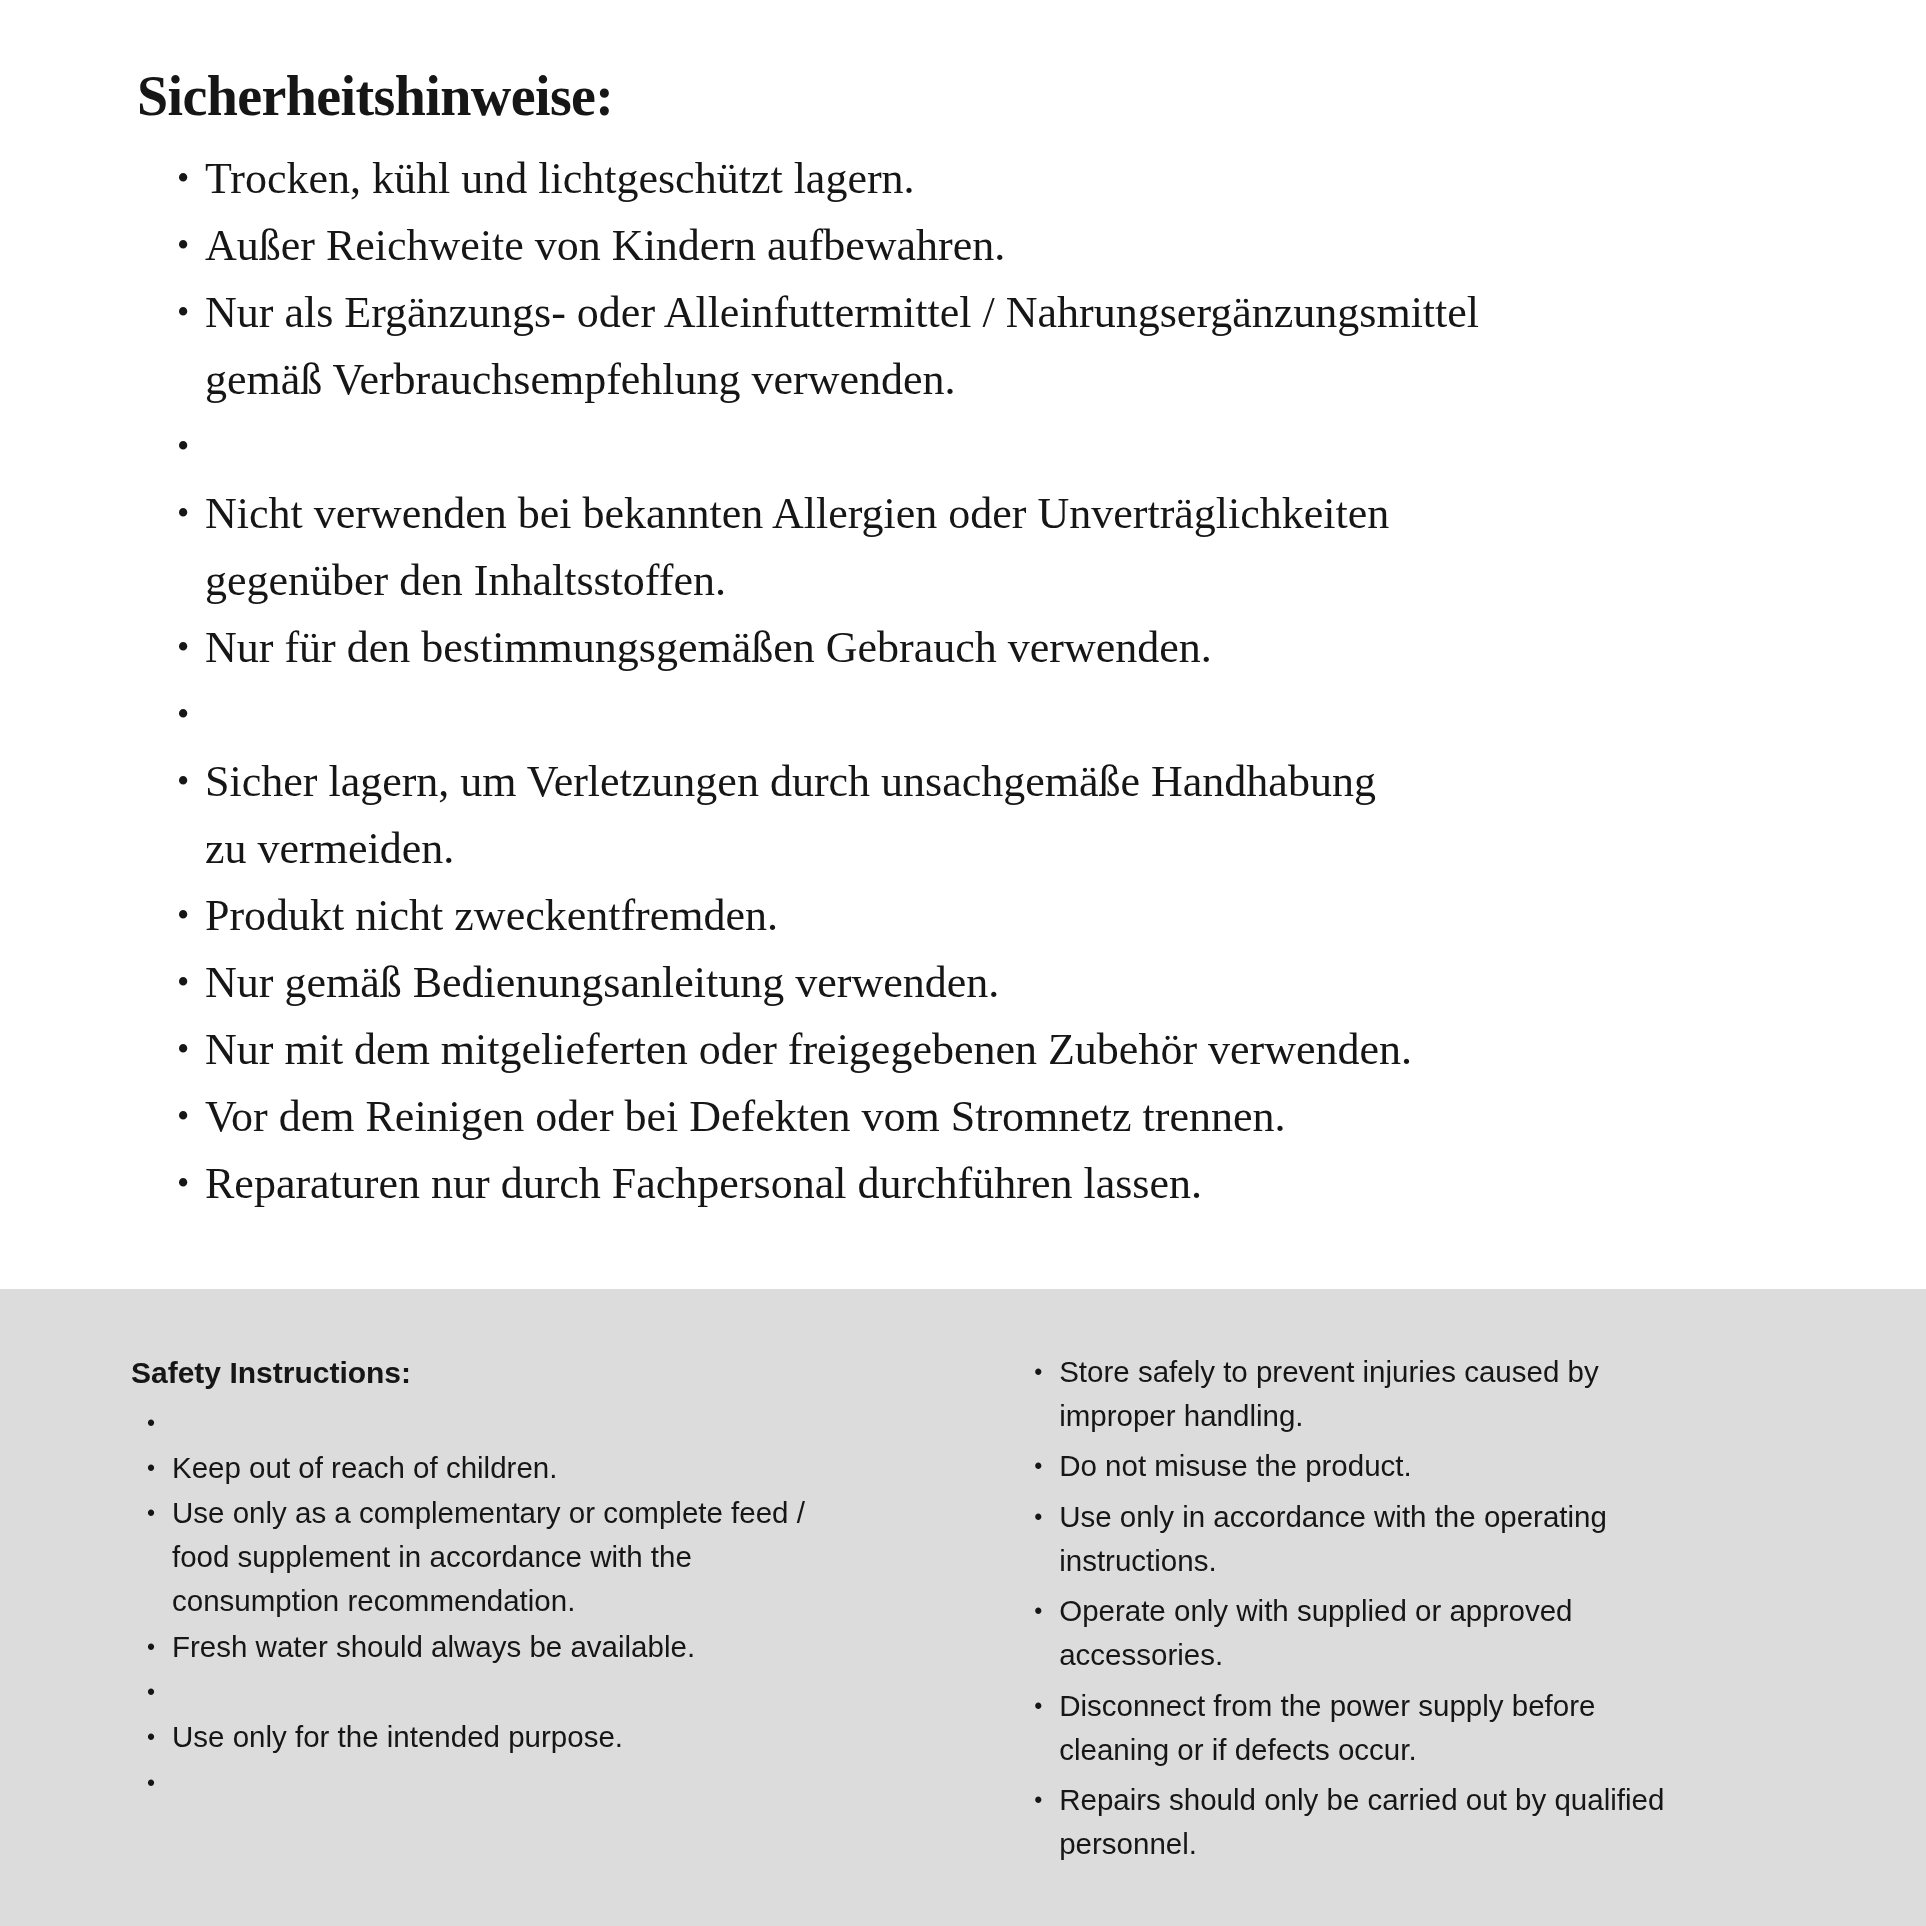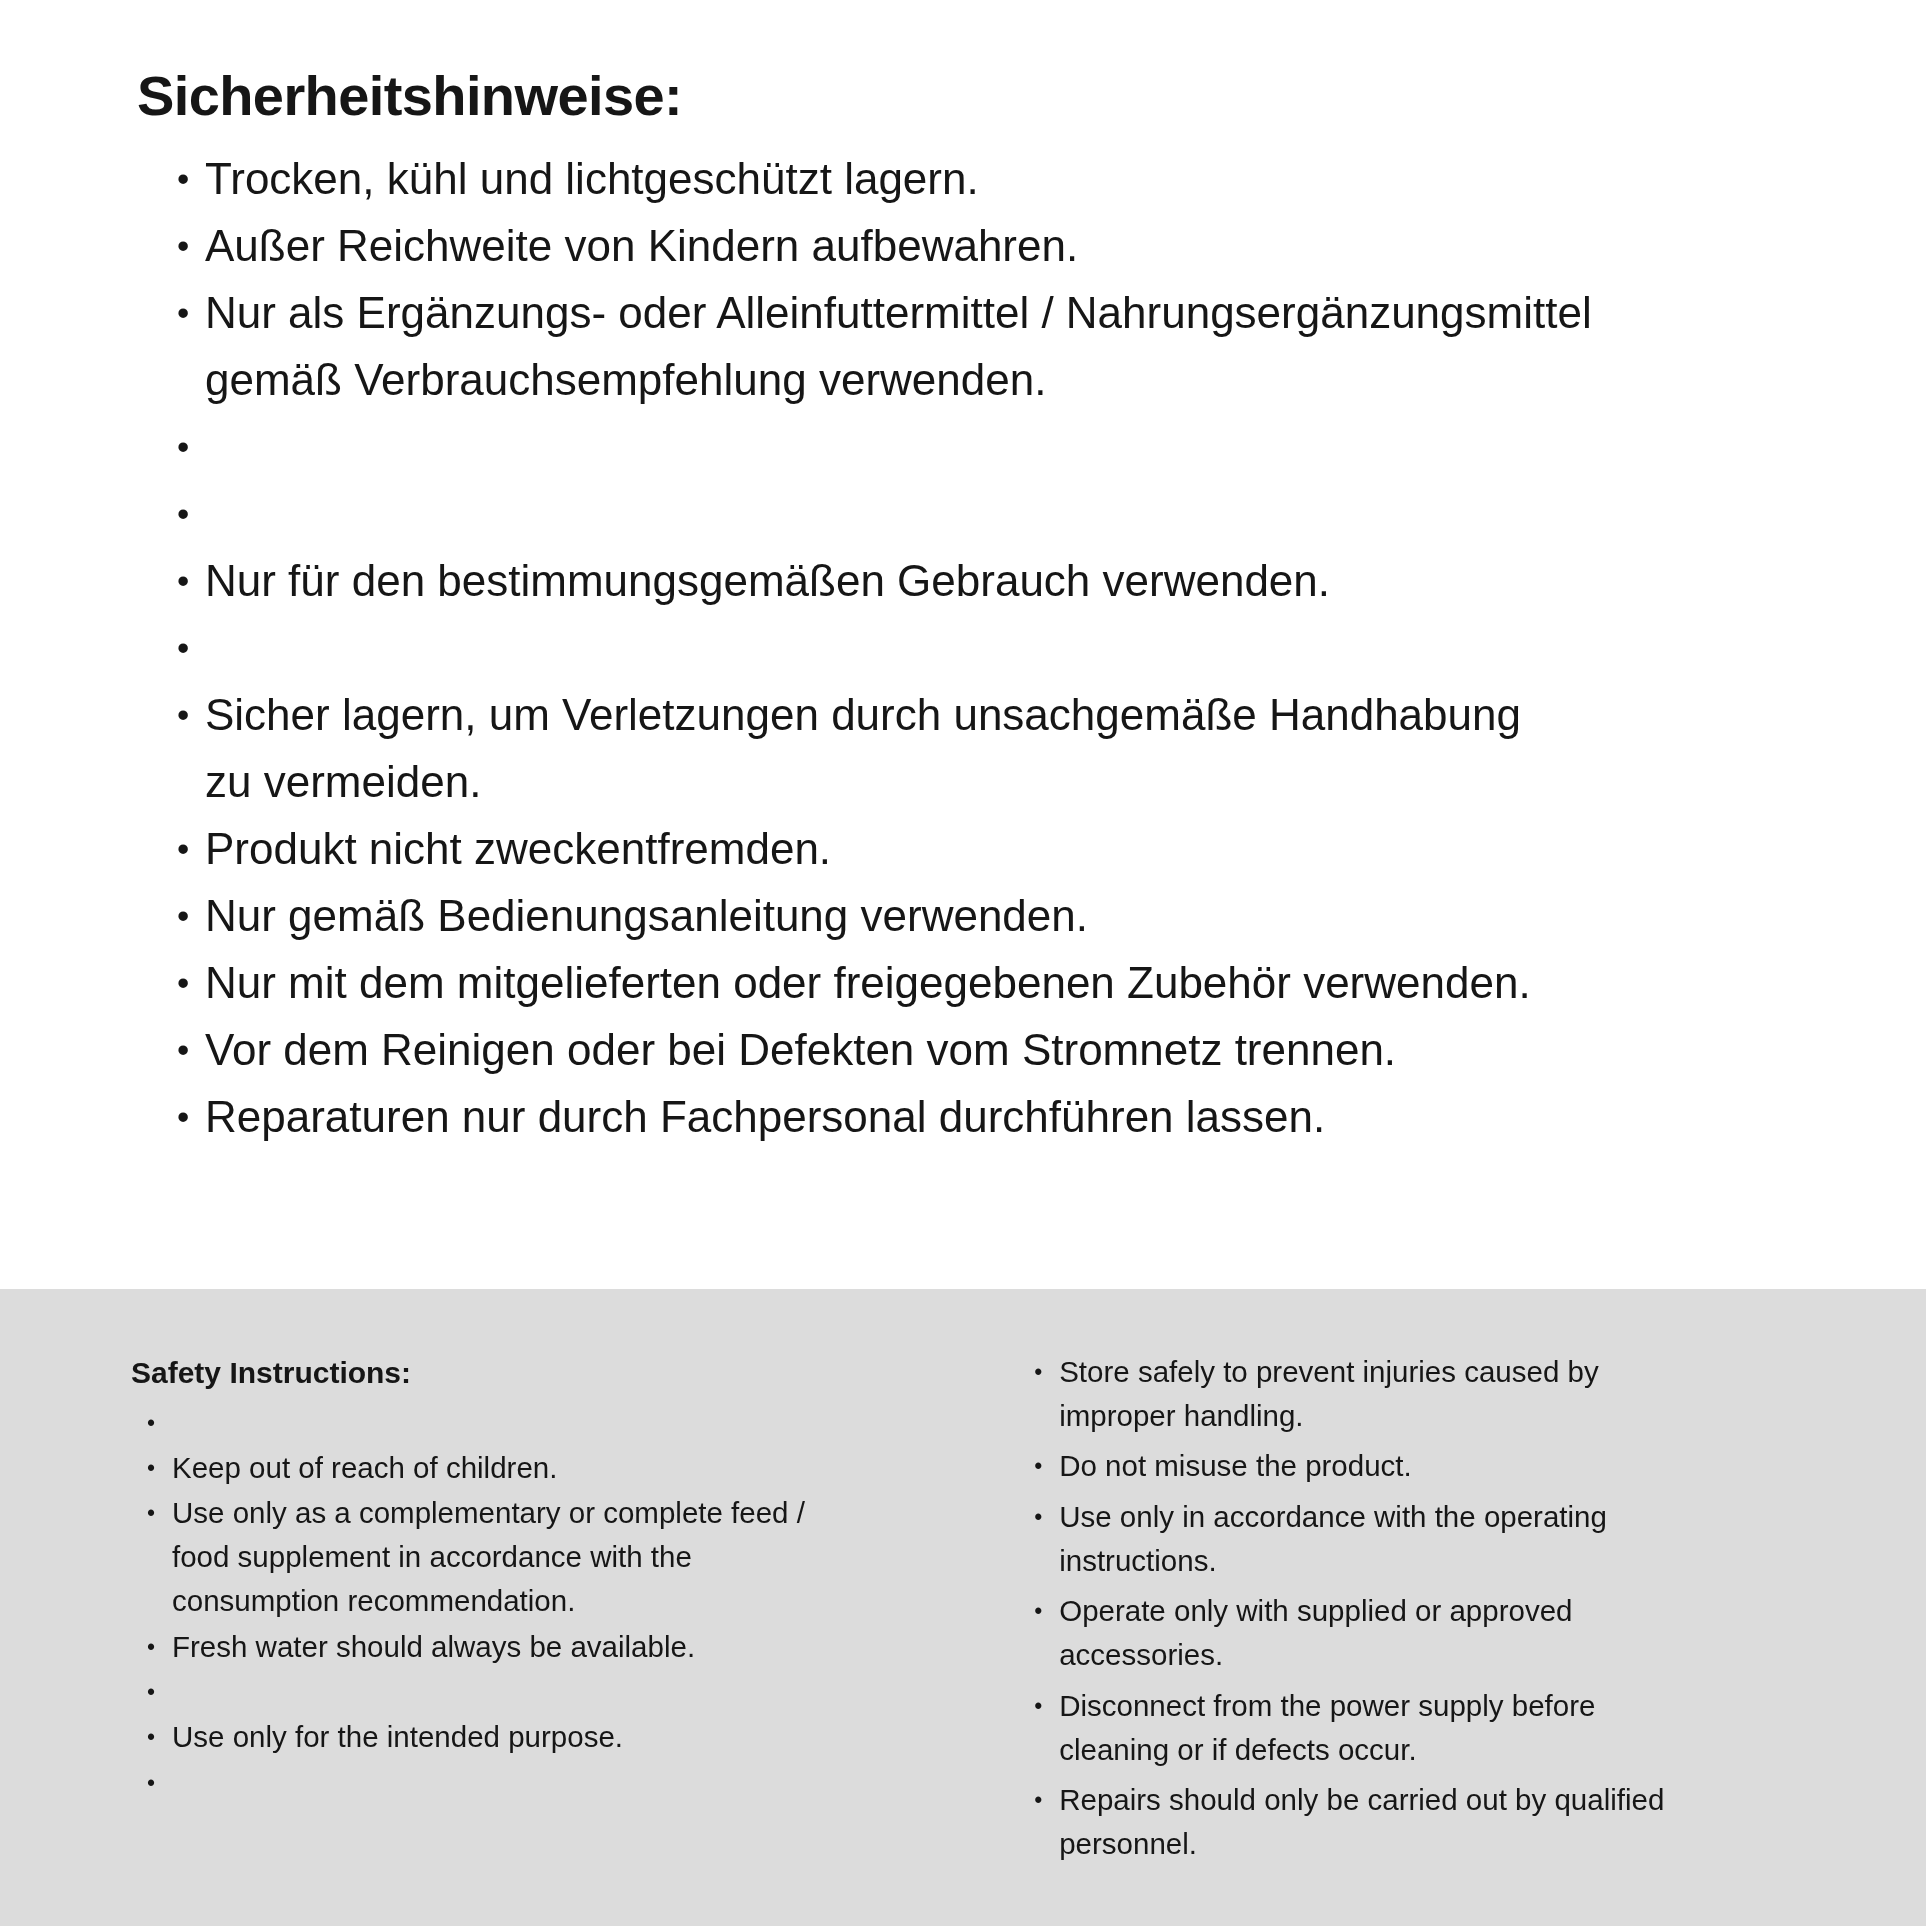--- a/index.html
+++ b/index.html
@@ -15,20 +15,21 @@
   }
 
   
   .de-section {
     position: absolute;
     top: 0; left: 0; right: 0;
     height: 1289px;
     box-sizing: border-box;
     padding: 67px 58px 1px 137px;
     background: #ffffff;
+    font-family: Liberation Serif, serif;
   }
   .de-title {
     font-size: 56px;
     font-weight: 700;
     line-height: 1.05;
     letter-spacing: -0.6px;
     margin: 0;
   }
   .de-list {
     margin: 19px 0 0 40px;
@@ -120,20 +121,22 @@
           <span class="txt">Nur als Ergänzungs- oder Alleinfuttermittel / Nahrungsergänzungsmittel
 gemäß Verbrauchsempfehlung verwenden.</span>
         </li>
 
         <li>
           <span class="bullet">•</span>
         </li>
 
         <li>
           <span class="bullet">•</span>
+          <span class="txt">Nicht verwenden bei bekannten Allergien oder Unverträglichkeiten
+gegenüber den Inhaltsstoffen.</span>
         </li>
 
         <li>
           <span class="bullet">•</span>
           <span class="txt">Nur für den bestimmungsgemäßen Gebrauch verwenden.</span>
         </li>
 
         <li>
           <span class="bullet">•</span>
         </li>

